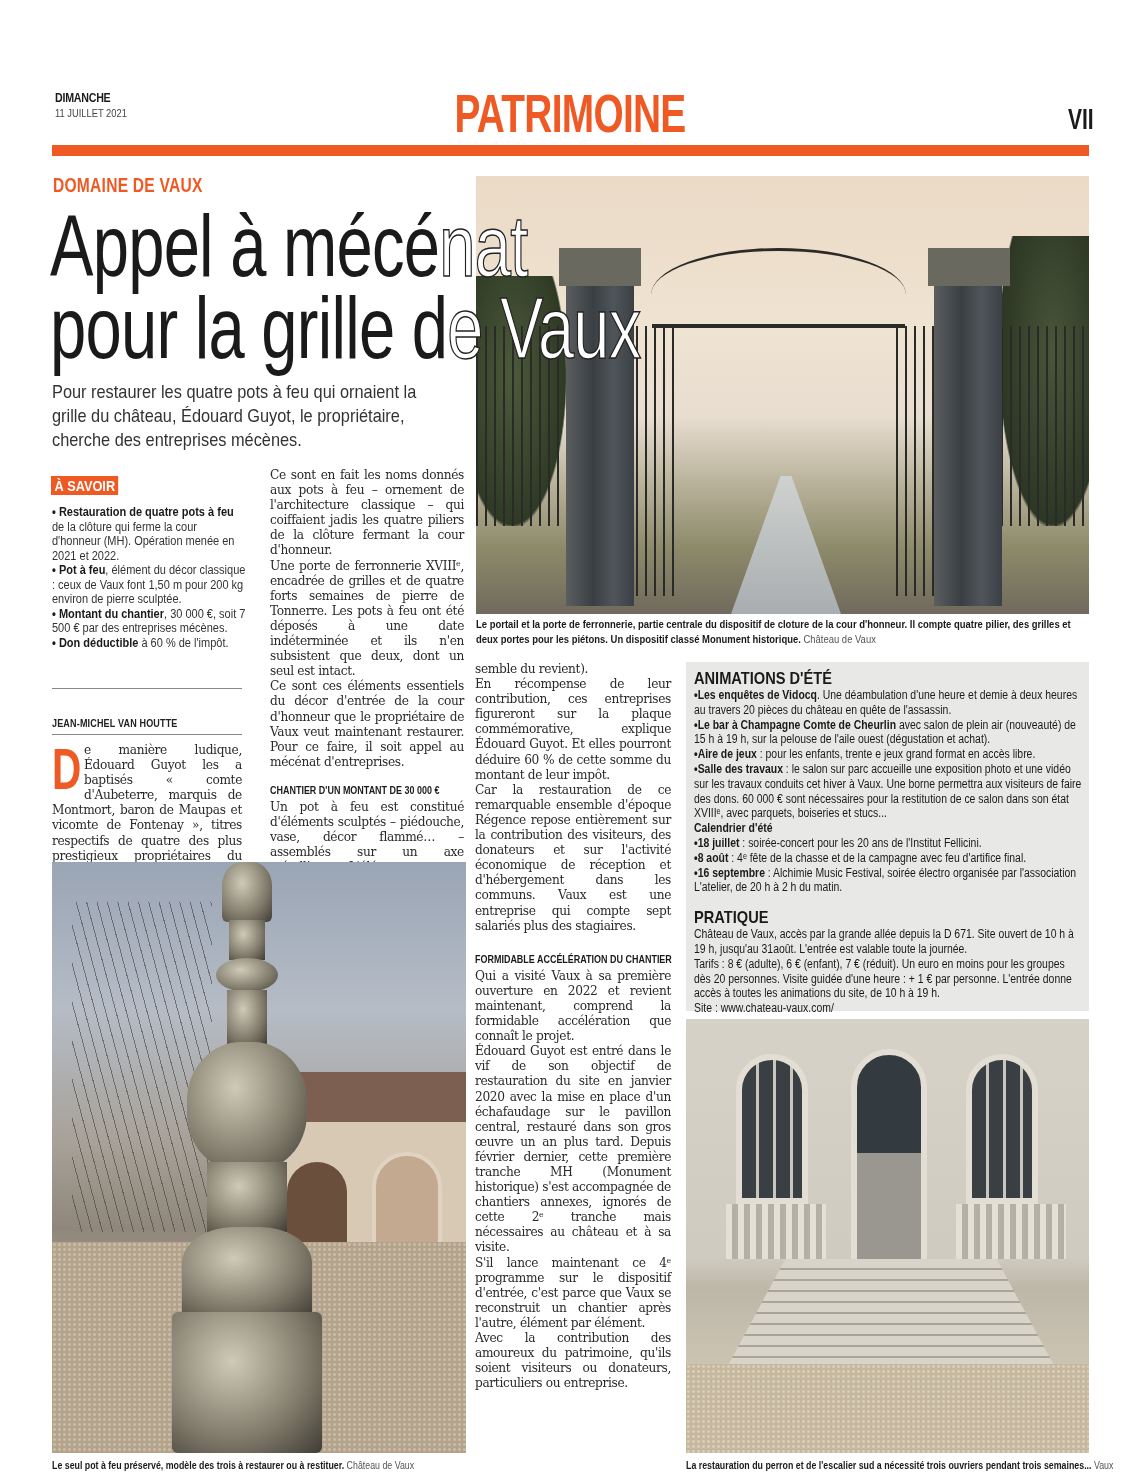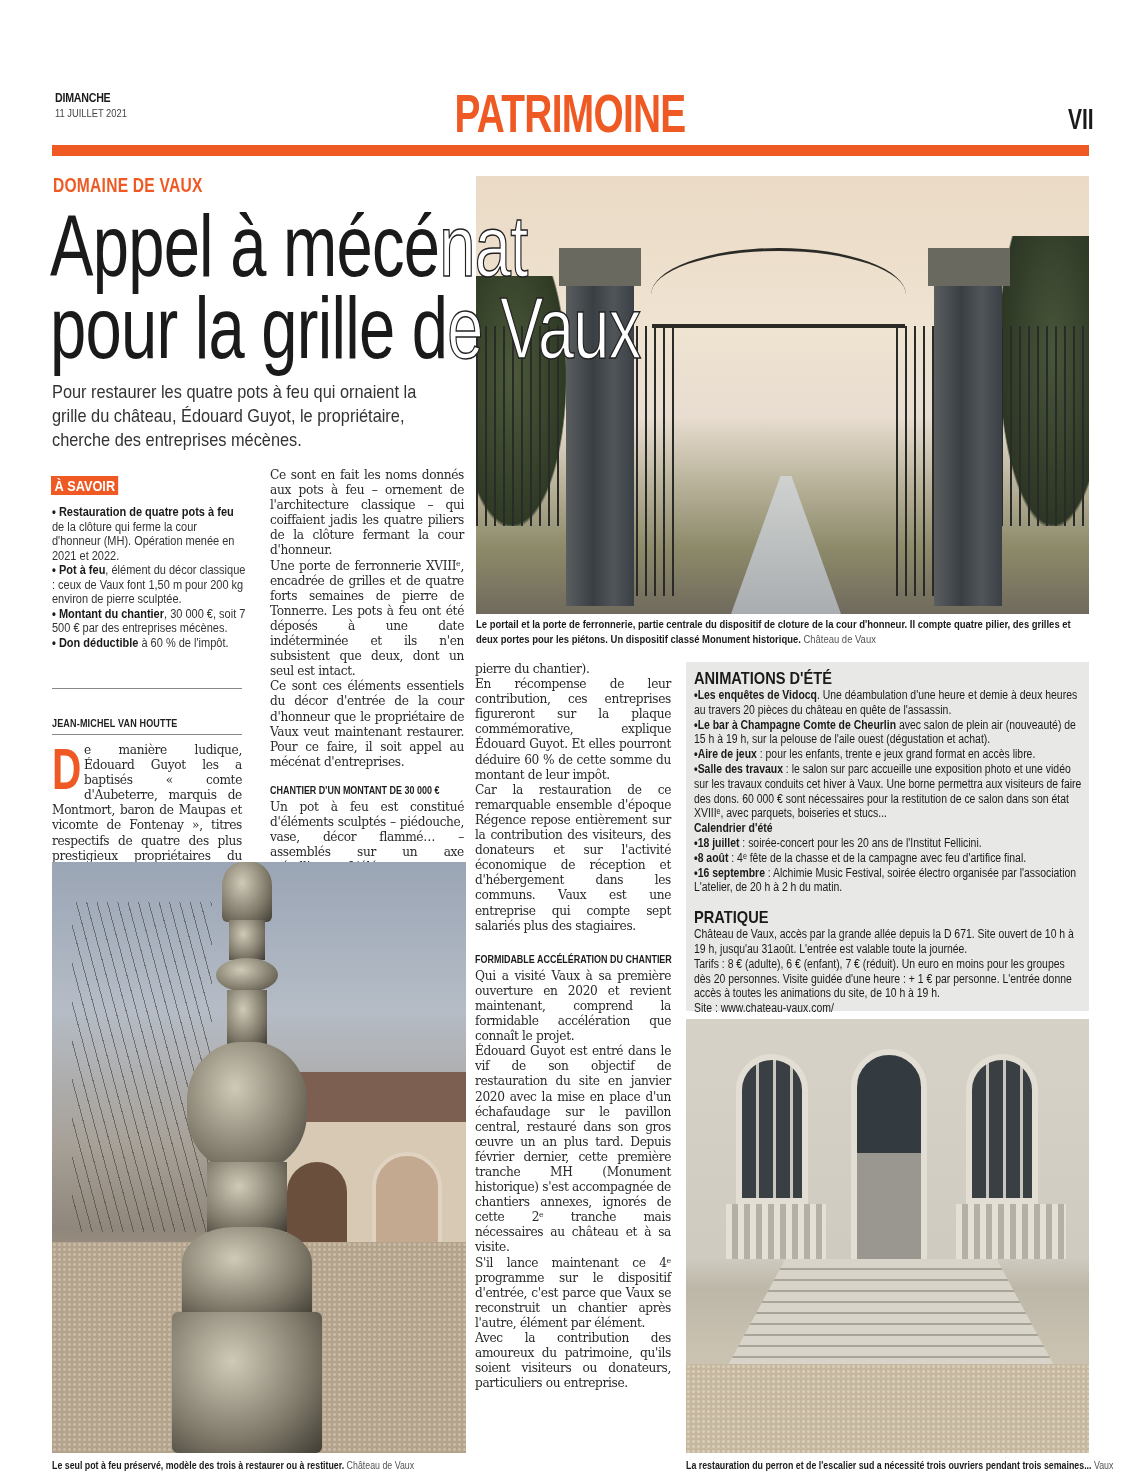--- a/index.html
+++ b/index.html
@@ -172,25 +172,25 @@
     <div class="p" style="top:300px;width:80px;height:70px;"></div>
     <div class="p" style="top:365px;width:130px;height:90px;border-radius:40% 40% 0 0;"></div>
     <div class="p" style="top:450px;width:150px;height:141px;border-radius:6px;"></div>
   </div>
 </div>
 <div class="abs cap-pot">
   <b>Le seul pot à feu préservé, modèle des trois à restaurer ou à restituer.</b> <span class="credit">Château de Vaux</span>
 </div>
 
 <div class="abs body col3">
-  <p>pierre du chantier).</p>
+  <p>semble du revient).</p>
   <p>En récompense de leur contribution, ces entreprises figureront sur la plaque commémorative, explique Édouard Guyot. Et elles pourront déduire 60 % de cette somme du montant de leur impôt.</p>
   <p>Car la restauration de ce remarquable ensemble d'époque Régence repose entièrement sur la contribution des visiteurs, des donateurs et sur l'activité économique de réception et d'hébergement dans les communs. Vaux est une entreprise qui compte sept salariés plus des stagiaires.</p>
   <div class="sub">FORMIDABLE ACCÉLÉRATION DU CHANTIER</div>
-  <p>Qui a visité Vaux à sa première ouverture en 2020 et revient maintenant, comprend la formidable accélération que connaît le projet.</p>
+  <p>Qui a visité Vaux à sa première ouverture en 2022 et revient maintenant, comprend la formidable accélération que connaît le projet.</p>
   <p>Édouard Guyot est entré dans le vif de son objectif de restauration du site en janvier 2020 avec la mise en place d'un échafaudage sur le pavillon central, restauré dans son gros œuvre un an plus tard. Depuis février dernier, cette première tranche MH (Monument historique) s'est accompagnée de chantiers annexes, ignorés de cette 2ᵉ tranche mais nécessaires au château et à sa visite.</p>
   <p>S'il lance maintenant ce 4ᵉ programme sur le dispositif d'entrée, c'est parce que Vaux se reconstruit un chantier après l'autre, élément par élément.</p>
   <p>Avec la contribution des amoureux du patrimoine, qu'ils soient visiteurs ou donateurs, particuliers ou entreprise.</p>
 
 </div>
 
 <div class="abs infobox">
   <div class="ih">ANIMATIONS D'ÉTÉ</div>
   <div class="it">
     <p><b>•Les enquêtes de Vidocq</b><span>. Une déambulation d'une heure et demie à deux heures au travers 20 pièces du château en quête de l'assassin.</span></p>

